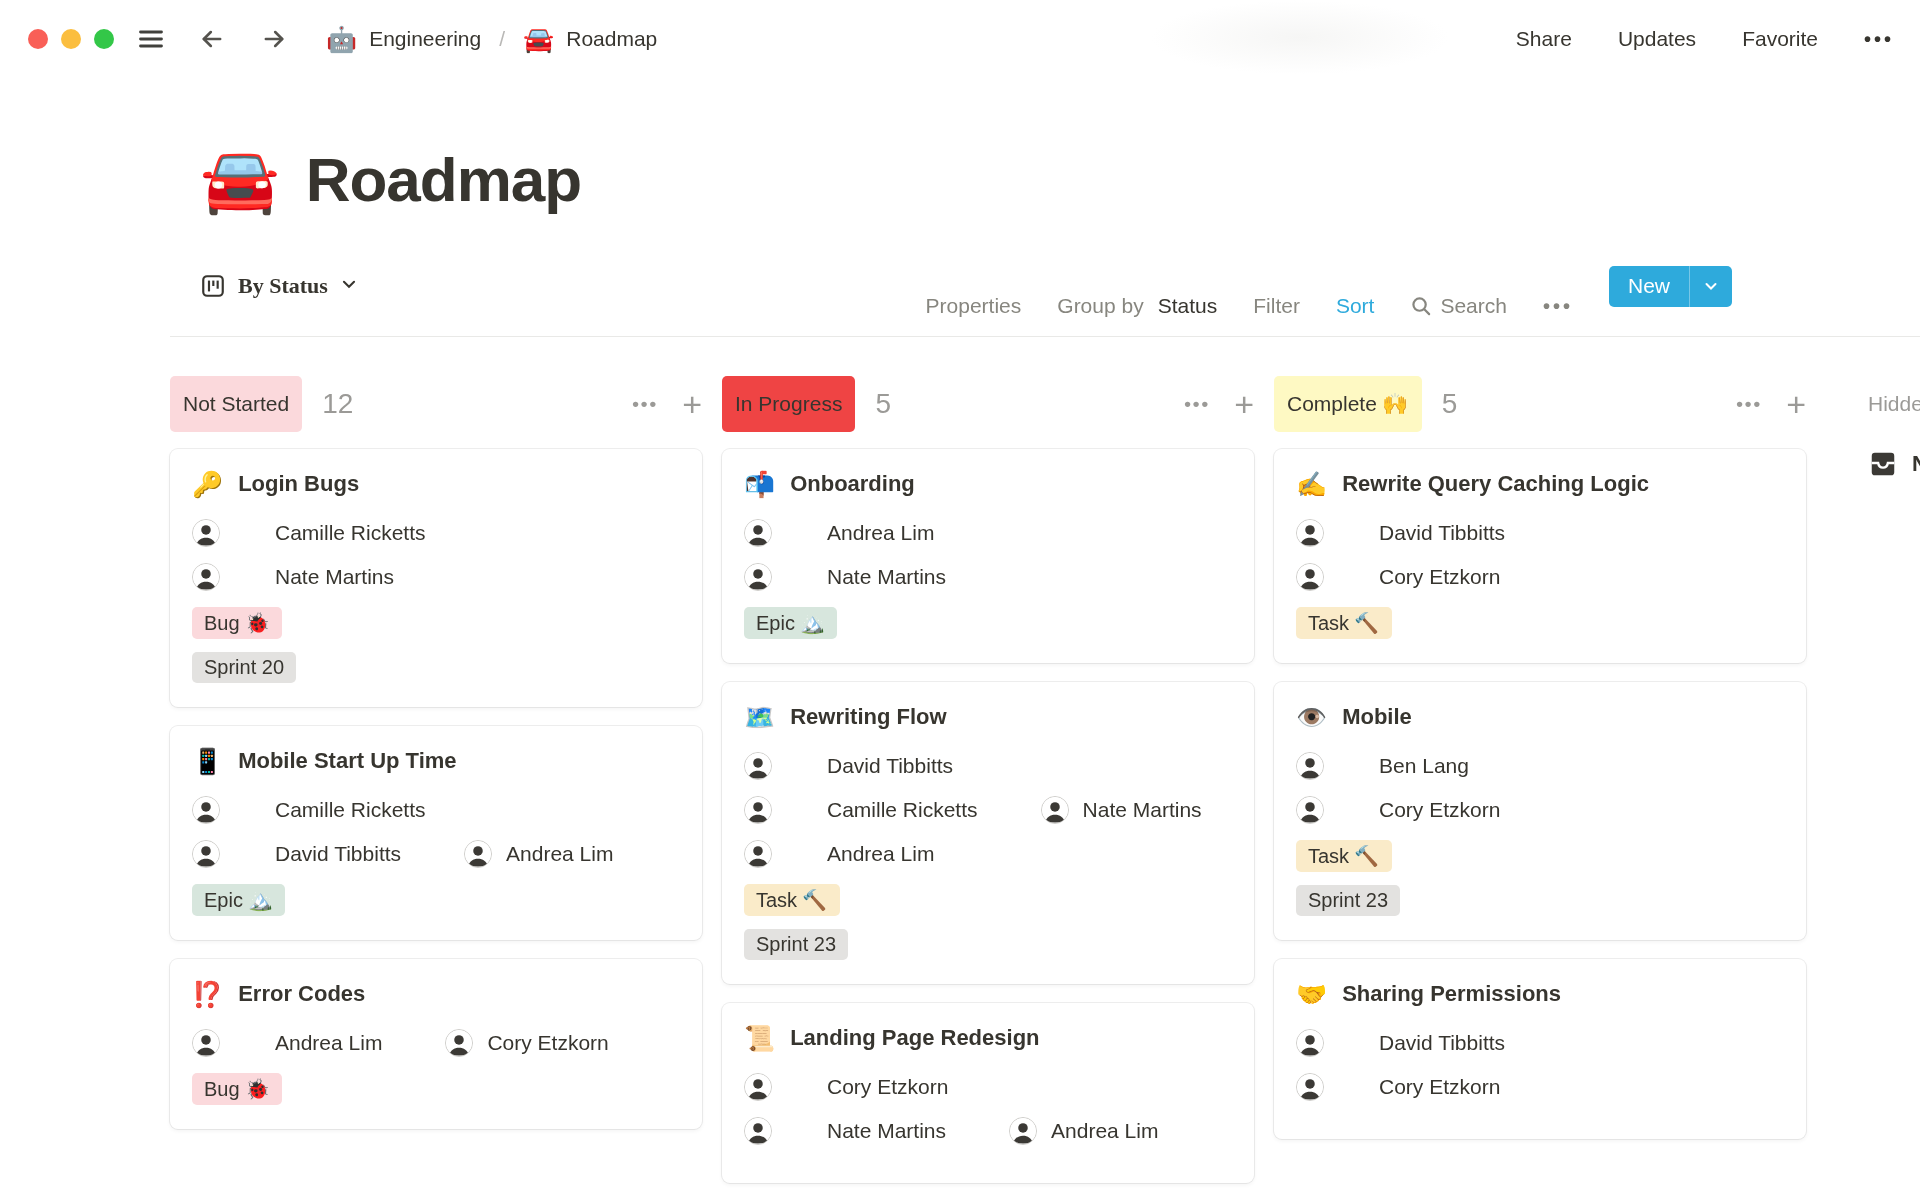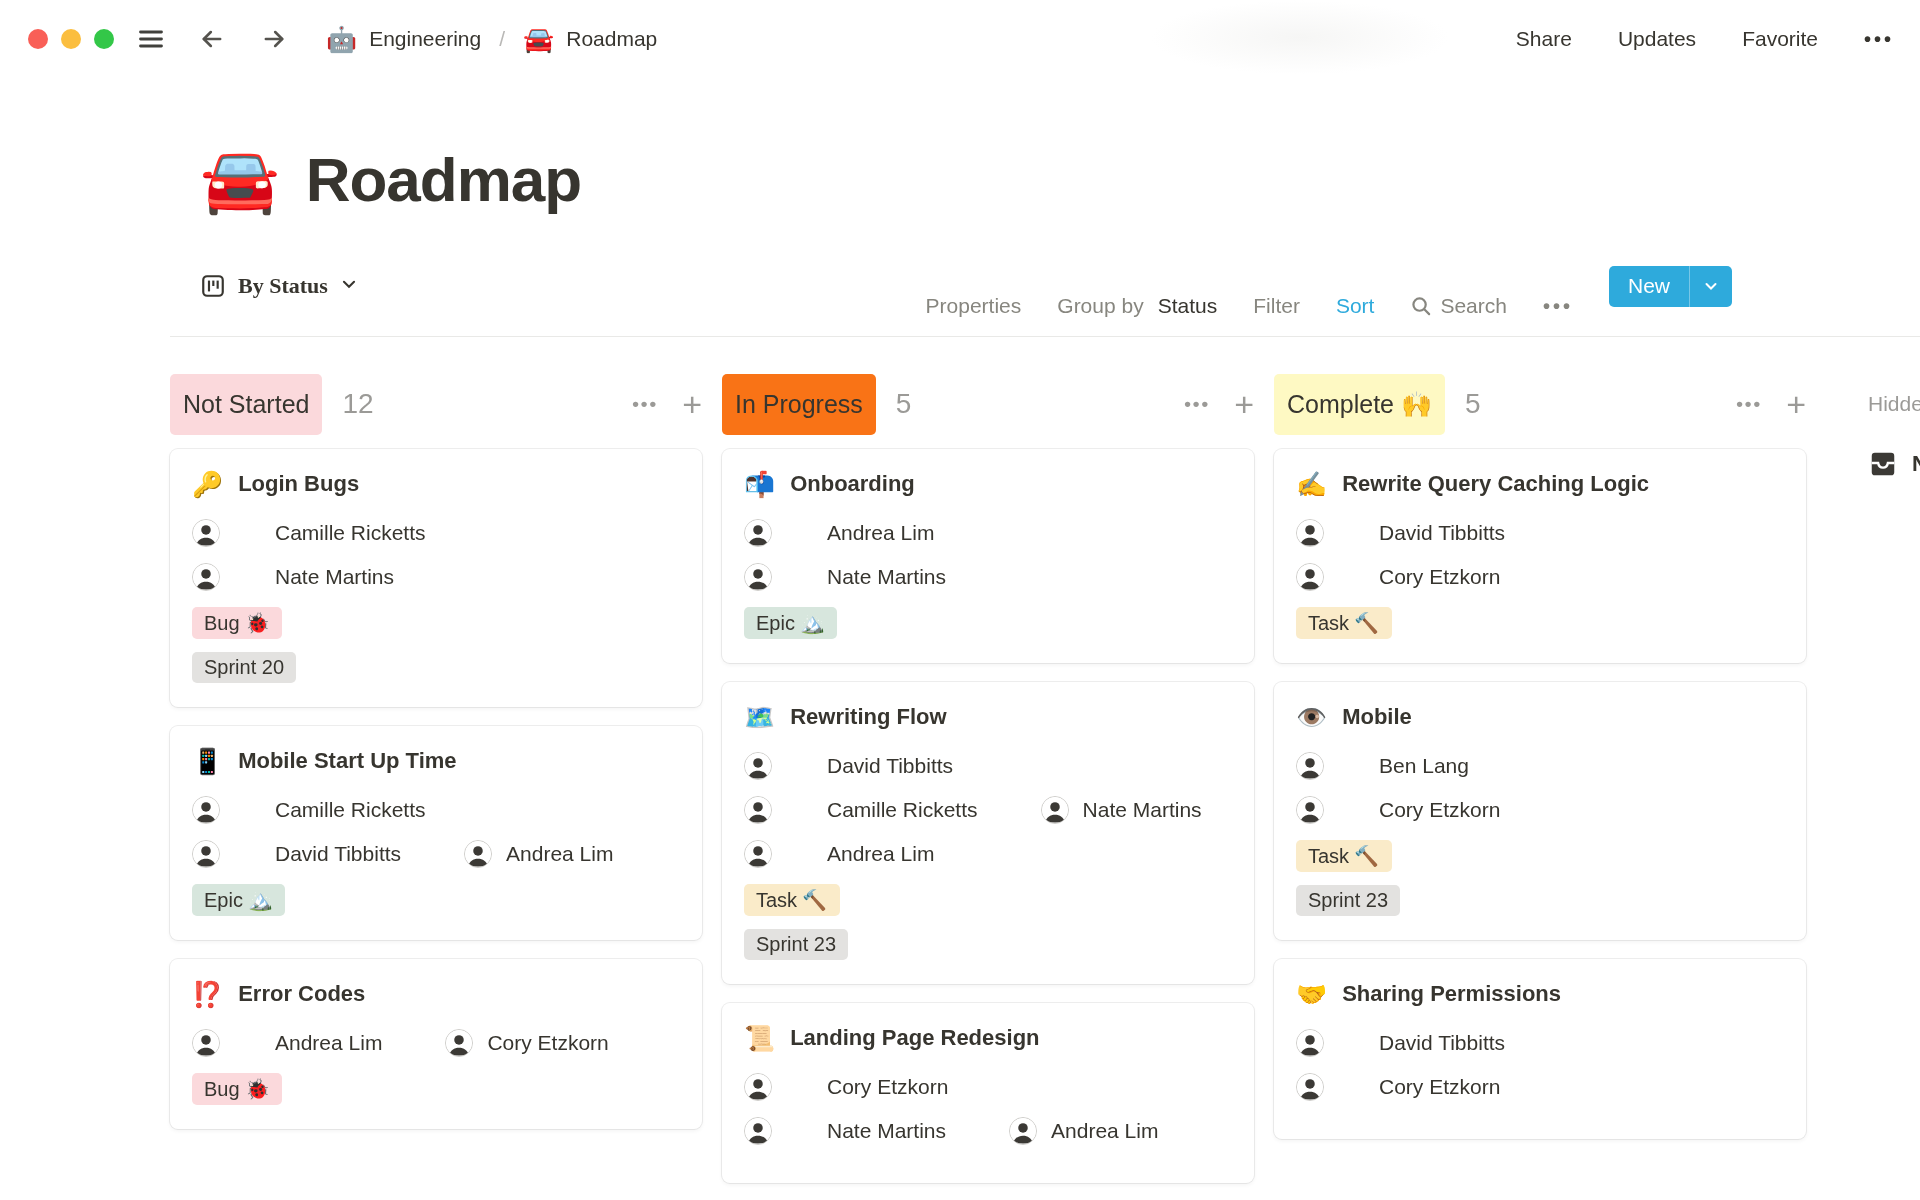--- a/index.html
+++ b/index.html
@@ -48,22 +48,22 @@
   .new-btn{display:flex;align-items:stretch;background:#2EAADC;border-radius:5px;color:#fff;overflow:hidden;height:41px;cursor:pointer;}
   .new-btn .lbl{display:flex;align-items:center;padding:0 19px;font-size:21px;font-weight:500;}
   .new-btn .split{width:1px;background:rgba(255,255,255,0.35);}
   .new-btn .chv{display:flex;align-items:center;padding:0 13px;}
   .new-btn .chv svg{width:16px;height:16px;}
 
   
   .board{display:flex;align-items:flex-start;gap:20px;padding:48px 0 0 170px;width:1920px;overflow:hidden;}
   .col{width:532px;flex-shrink:0;}
   .col-header{display:flex;align-items:center;height:38px;margin-bottom:26px;}
-  .col-badge{padding:16px 13px;border-radius:5px;font-size:25px;cursor:pointer;}
-  .badge-pink{background:#FBD9DC;} .badge-yellow{background:#f97316;} .badge-green{background:#fef9c3;}
+  .col-badge{padding:16px 13px;border-radius:5px;font-size:21px;cursor:pointer;}
+  .badge-pink{background:#FBD9DC;} .badge-yellow{background:#ef4444;} .badge-green{background:#fef9c3;}
   .col-count{margin-left:20px;color:#9B9A97;font-size:28px;}
   .col-actions{margin-left:auto;display:flex;align-items:center;gap:24px;color:#9B9A97;}
   .col-more{font-size:19px;letter-spacing:2px;font-weight:700;cursor:pointer;}
   .col-add{font-size:34px;font-weight:300;line-height:30px;cursor:pointer;}
 
   .card{background:#fff;border-radius:8px;margin-bottom:19px;padding:22px;
     box-shadow:0 0 0 1px rgba(15,15,15,0.07), 0 2px 4px rgba(15,15,15,0.05);cursor:pointer;}
   .card-title{display:flex;align-items:center;gap:15px;font-size:22px;font-weight:600;margin-bottom:22px;}
   .card-title .emoji{font-size:25px;line-height:1;}
   .person-row{display:flex;align-items:center;margin-bottom:16px;font-size:21px;gap:41px;}

